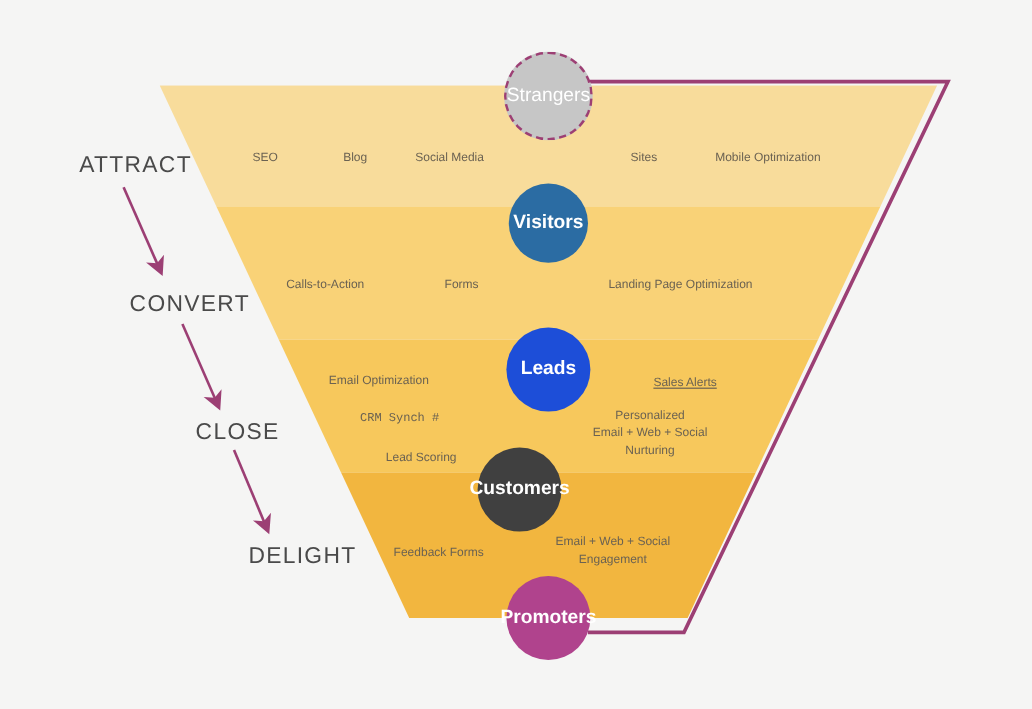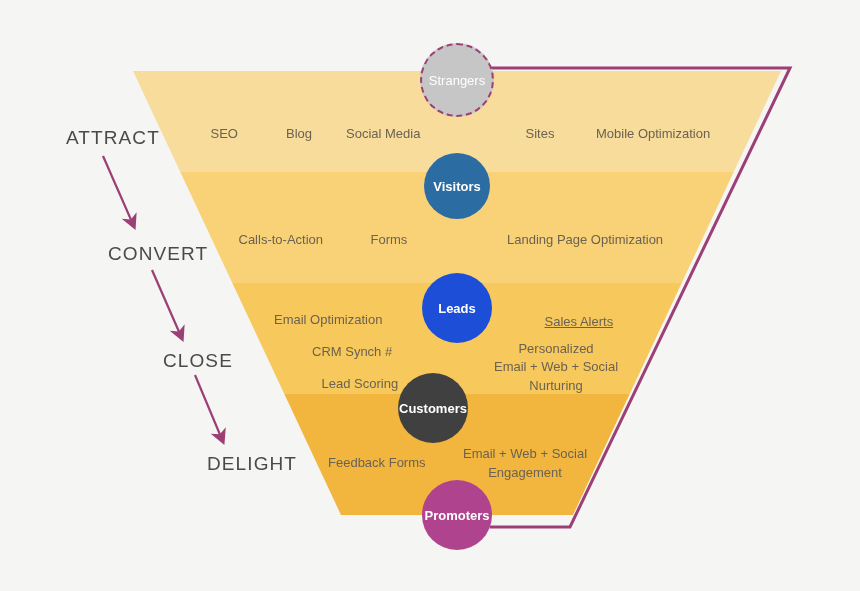--- a/index.html
+++ b/index.html
@@ -27,34 +27,34 @@
   }
   .stage-label {
     position: absolute;
     font-size: 19px;
     letter-spacing: 1.1px;
     color: #4a4a4a;
     white-space: nowrap;
   }
   .tactic {
     position: absolute;
-    font-size: 13px;
+    font-size: 10px;
     color: #6b6252;
     white-space: nowrap;
     text-align: center;
     line-height: 1.45;
   }
   .node {
     position: absolute;
     border-radius: 50%;
     display: flex;
     align-items: center;
     justify-content: center;
     color: #ffffff;
-    font-size: 13px;
+    font-size: 16px;
     font-weight: bold;
     text-align: center;
     box-sizing: border-box;
   }
 </style>
 </head>
 <body style="background: rgb(245, 245, 244);">
 
 <div id="canvas">
 
@@ -93,21 +93,21 @@
   <div id="tactic-layer">
       <div class="tactic" style="color: rgb(107, 98, 82); left: 210.5px; top: 124.5px;">SEO</div>
       <div class="tactic" style="color: rgb(107, 98, 82); left: 286px; top: 124.5px;">Blog</div>
       <div class="tactic" style="color: rgb(107, 98, 82); left: 346px; top: 124.5px;">Social Media</div>
       <div class="tactic" style="color: rgb(107, 98, 82); left: 525.5px; top: 124.5px;">Sites</div>
       <div class="tactic" style="color: rgb(107, 98, 82); left: 596px; top: 124.5px; text-align: center;">Mobile Optimization</div>
       <div class="tactic" style="color: rgb(107, 98, 82); left: 238.5px; top: 230.5px;">Calls-to-Action</div>
       <div class="tactic" style="color: rgb(107, 98, 82); left: 370.5px; top: 230.5px;">Forms</div>
       <div class="tactic" style="color: rgb(107, 98, 82); left: 507px; top: 230.5px;">Landing Page Optimization</div>
       <div class="tactic" style="color: rgb(107, 98, 82); left: 274px; top: 310.5px;">Email Optimization</div>
-      <div class="tactic" style="color: rgb(107, 98, 82); left: 312px; top: 342.5px;">CRM Synch #</div>
+      <div class="tactic" style="color: rgb(107, 98, 82); left: 300px; top: 342.5px; font-family: Liberation Mono, monospace;">CRM Synch #</div>
       <div class="tactic" style="color: rgb(107, 98, 82); left: 321.5px; top: 374.5px;">Lead Scoring</div>
       <div class="tactic" style="color: rgb(107, 98, 82); left: 544.5px; top: 312.5px; text-decoration: underline;">Sales Alerts</div>
       <div class="tactic" style="color: rgb(107, 98, 82); left: 494px; top: 339.5px;">Personalized<br>Email + Web + Social<br>Nurturing</div>
       <div class="tactic" style="color: rgb(107, 98, 82); left: 328px; top: 453.5px;">Feedback Forms</div>
       <div class="tactic" style="color: rgb(107, 98, 82); left: 463px; top: 445px;">Email + Web + Social<br>Engagement</div>
     </div>
   <div id="node-layer">
       <div class="node" style="left: 420px; top: 43px; width: 74px; height: 74px; background: rgb(198, 198, 198); border: 2.5px dashed rgb(156, 63, 116); font-weight: normal;">
         <span>Strangers</span>
       </div>

